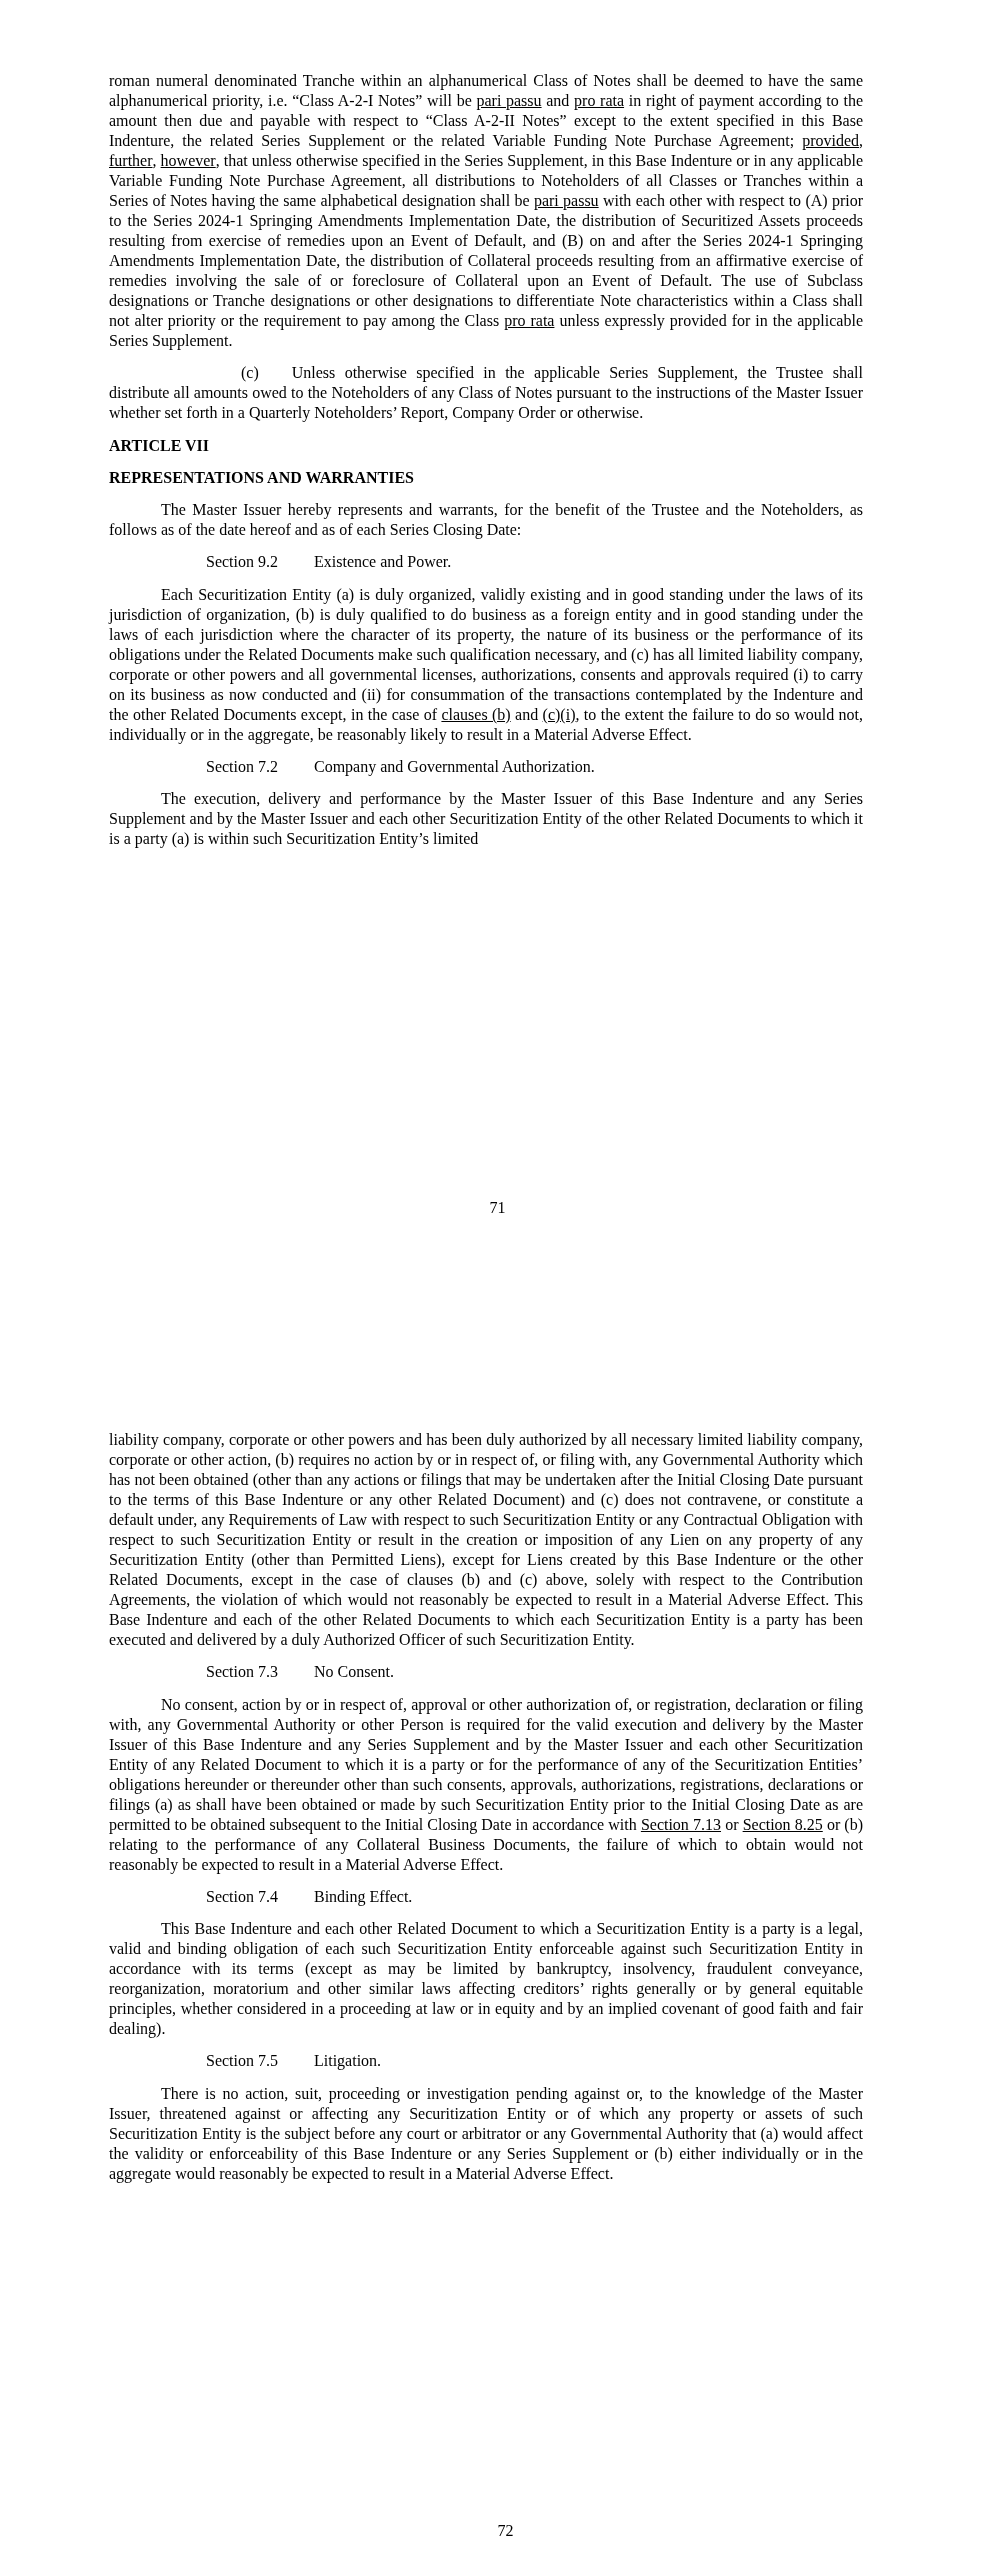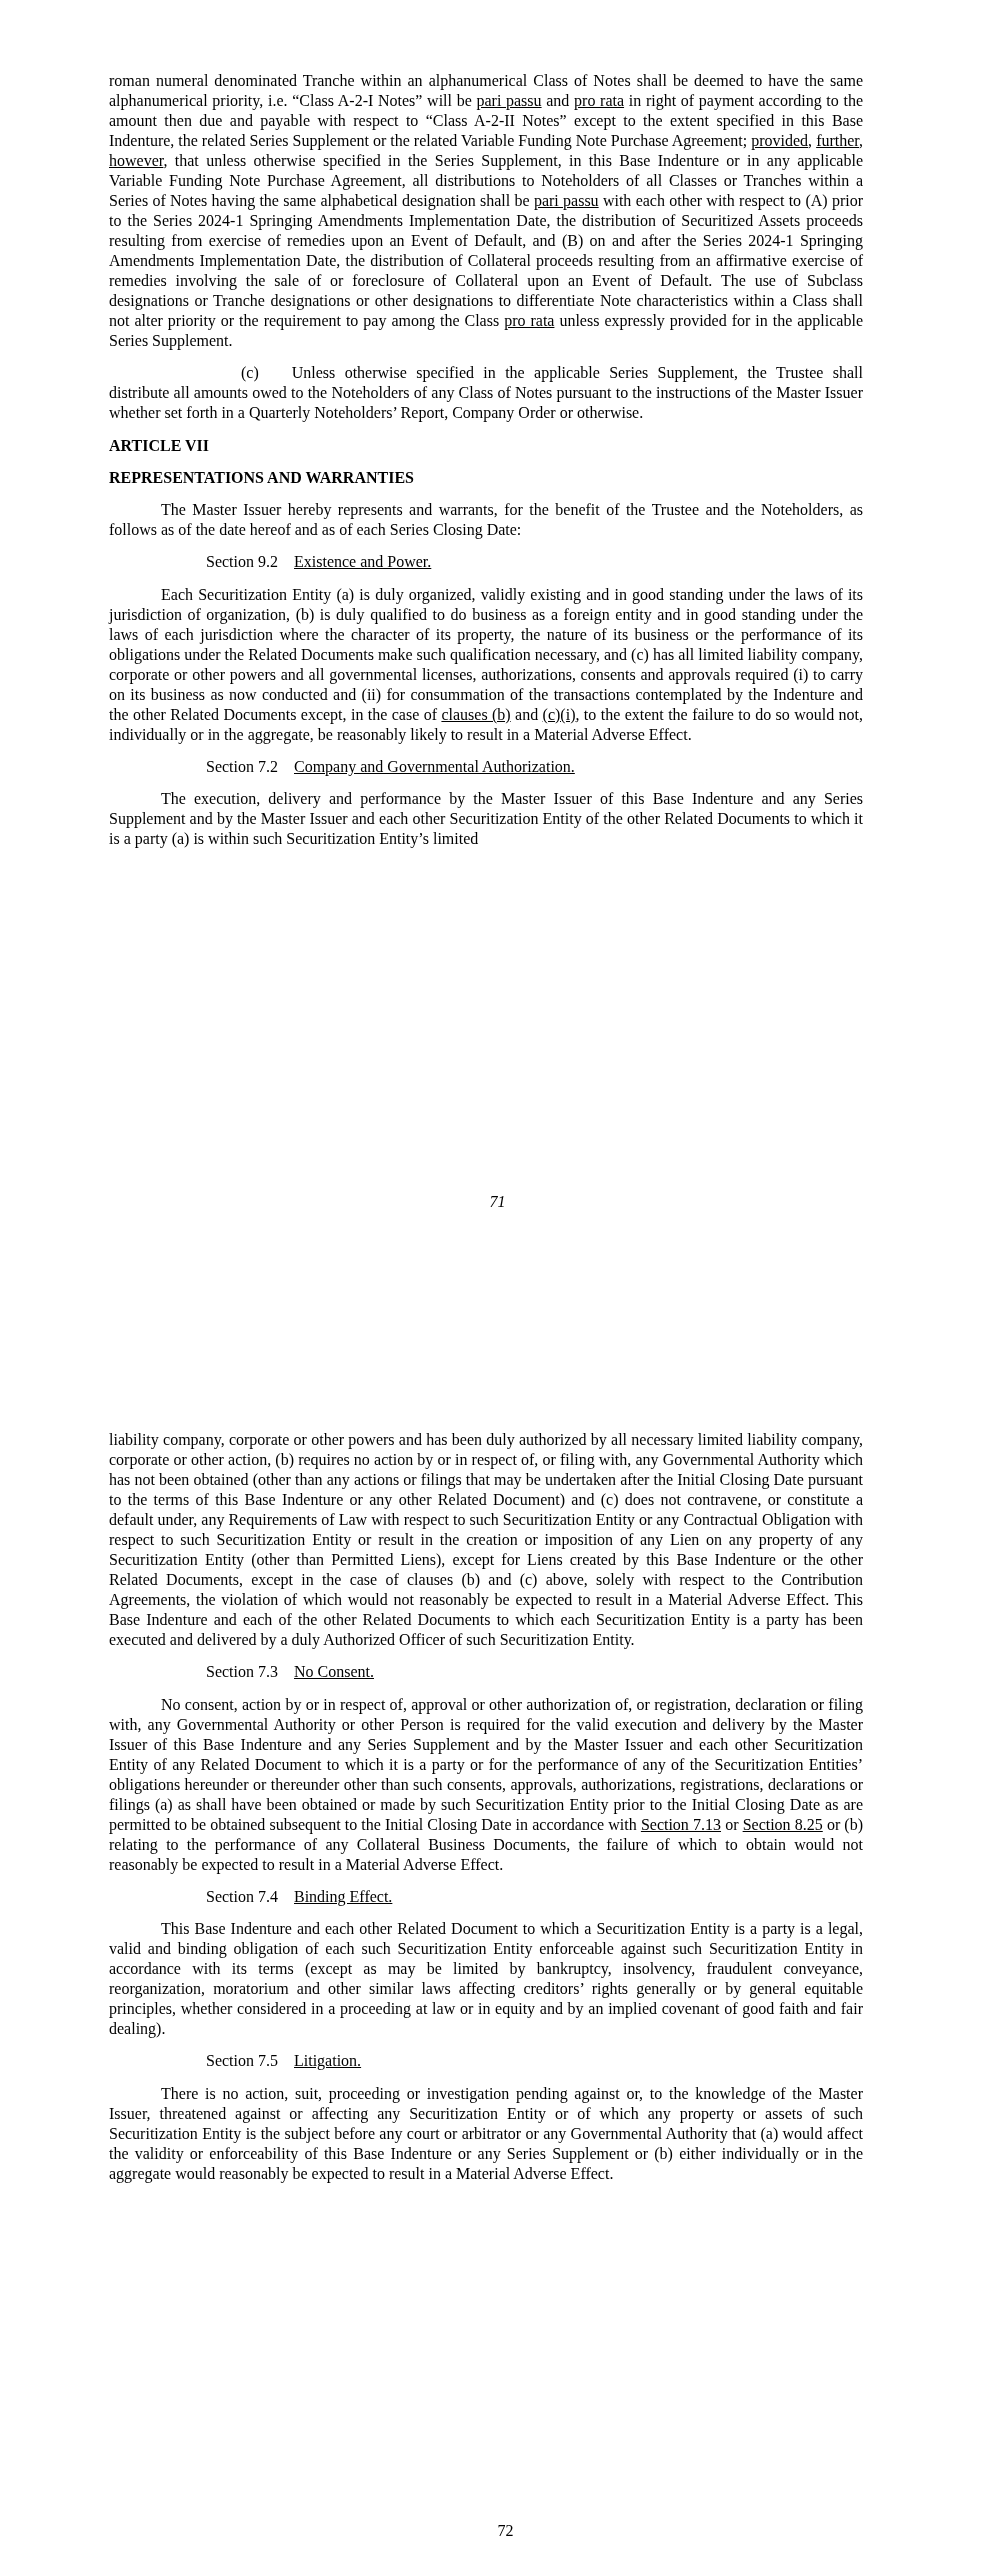--- a/index.html
+++ b/index.html
@@ -43,34 +43,33 @@
   .center-head {
     text-align: left;
     font-weight: bold;
     margin: 0 0 12.3px 0;
   }
   .section-head {
     padding-left: 97px;
     margin: 0 0 12.3px 0;
   }
   .sec-title {
-    margin-left: 16px;
-    text-decoration: underline;
+    margin-left: 36px;
   }
   .tab { display: inline-block; }
-  u { text-decoration: underline; }
+  u { text-decoration: underline; font-family: Liberation Serif, serif; }
   .page-number {
     position: absolute;
     left: 0;
     width: 100%;
     text-align: center;
     font-size: 16px;
     line-height: 20px;
   }
-  .page-1 .page-number { bottom: 76px; font-style: italic; }
+  .page-1 .page-number { bottom: 70px; }
   .page-2 .page-number { bottom: 35px; margin-left: 8px; }
 </style>
 </head>
 <body>
 
 <main class="document">
 
   <section class="page page-1">
     <div class="content">
 

